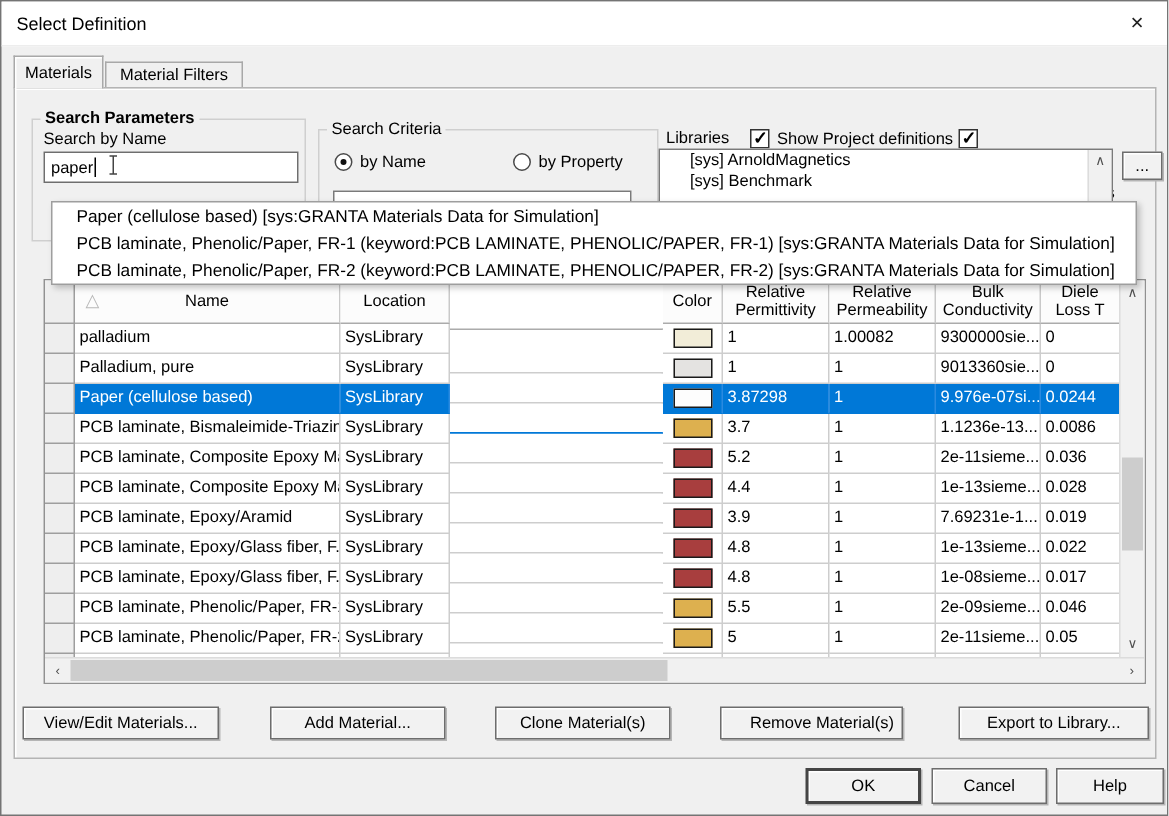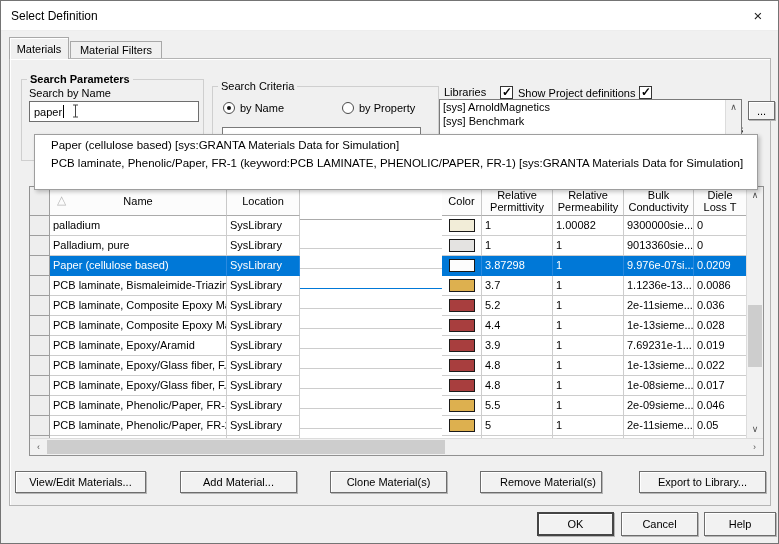--- a/index.html
+++ b/index.html
@@ -33,21 +33,21 @@
 
   
   .radio{position:absolute;width:12px;height:12px;border:1px solid #4a4a4a;border-radius:50%;background:#fff;cursor:pointer;}
   .radio.on::after{content:"";position:absolute;left:3px;top:3px;width:4px;height:4px;border-radius:50%;background:#111;}
   .checkbox{position:absolute;width:13px;height:13px;border:1px solid #333;background:#fff;cursor:pointer;}
   .checkbox.on::after{content:"✓";position:absolute;left:1px;top:-2px;font-size:12px;font-weight:bold;color:#000;}
   .criteria-slice{position:absolute;left:221px;top:126px;width:199px;height:10px;background:#fff;border:1px solid #7a7a7a;}
 
   
   .lib-list{position:absolute;left:438px;top:98px;width:303px;height:73px;background:#fff;border:1px solid #7a7a7a;overflow:hidden;}
-  .lib-item{height:14px;line-height:14px;padding-left:3px;white-space:nowrap;cursor:default;}
+  .lib-item{height:14px;line-height:14px;padding-left:20px;white-space:nowrap;cursor:default;}
   .lib-scroll{position:absolute;right:0;top:0;bottom:0;width:16px;background:#f1f1f1;border-left:1px solid #dcdcdc;}
   .sarrow{text-align:center;font-size:9px;color:#505050;line-height:15px;height:15px;cursor:pointer;}
 
   
   .btn{position:absolute;background:#f2f2f2;border:1px solid #6d6d6d;box-shadow:inset 1px 1px 0 #ffffff,1px 1px 0 #b5b5b5;
        display:flex;align-items:center;justify-content:center;cursor:pointer;white-space:nowrap;}
   .btn.default{border:2px solid #454545;}
 
   
   .autocomplete{position:absolute;left:33px;top:133px;width:724px;height:56px;background:#fff;border:1px solid #9e9e9e;z-index:30;box-shadow:2px 2px 4px rgba(0,0,0,.22);overflow:hidden;padding-top:1px;}
@@ -219,21 +219,21 @@
           <div class="tc c0"></div>
           <div class="tc c1">Paper (cellulose based)</div>
           <div class="tc c2">SysLibrary</div>
           <div class="tc c3">GRANTA Materials Data for ...</div>
           <div class="tc c4">
             <span class="swatch" style="background-color: rgb(253, 253, 253);"></span>
           </div>
           <div class="tc c5">3.87298</div>
           <div class="tc c6">1</div>
           <div class="tc c7">9.976e-07si...</div>
-          <div class="tc c8">0.0209</div>
+          <div class="tc c8">0.0244</div>
         </div>
 
         <div class="trow">
           <div class="tc c0"></div>
           <div class="tc c1">PCB laminate, Bismaleimide-Triazine</div>
           <div class="tc c2">SysLibrary</div>
           <div class="tc c3">GRANTA Materials Data for ...</div>
           <div class="tc c4">
             <span class="swatch" style="background-color: rgb(221, 176, 79);"></span>
           </div>
@@ -367,20 +367,21 @@
       <div class="sarrow right">›</div>
     </div>
   </div>
 
   <div class="autocomplete">
 
       <div class="ac-item">Paper (cellulose based) [sys:GRANTA Materials Data for Simulation]</div>
 
       <div class="ac-item">PCB laminate, Phenolic/Paper, FR-1 (keyword:PCB LAMINATE, PHENOLIC/PAPER, FR-1) [sys:GRANTA Materials Data for Simulation]</div>
 
+      <div class="ac-item">PCB laminate, Phenolic/Paper, FR-2 (keyword:PCB LAMINATE, PHENOLIC/PAPER, FR-2) [sys:GRANTA Materials Data for Simulation]</div>
     </div>
 
   <div class="btn act a0">
       <span>View/Edit Materials...</span>
     </div>
   <div class="btn act a1">
       <span>Add Material...</span>
     </div>
   <div class="btn act a2">
       <span>Clone Material(s)</span>

